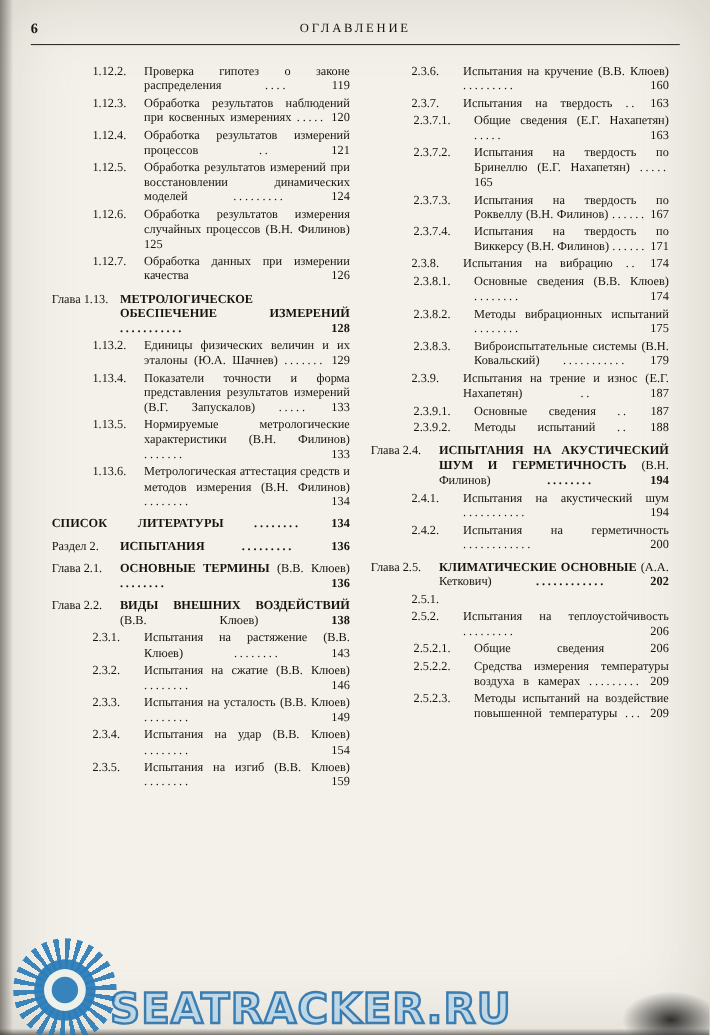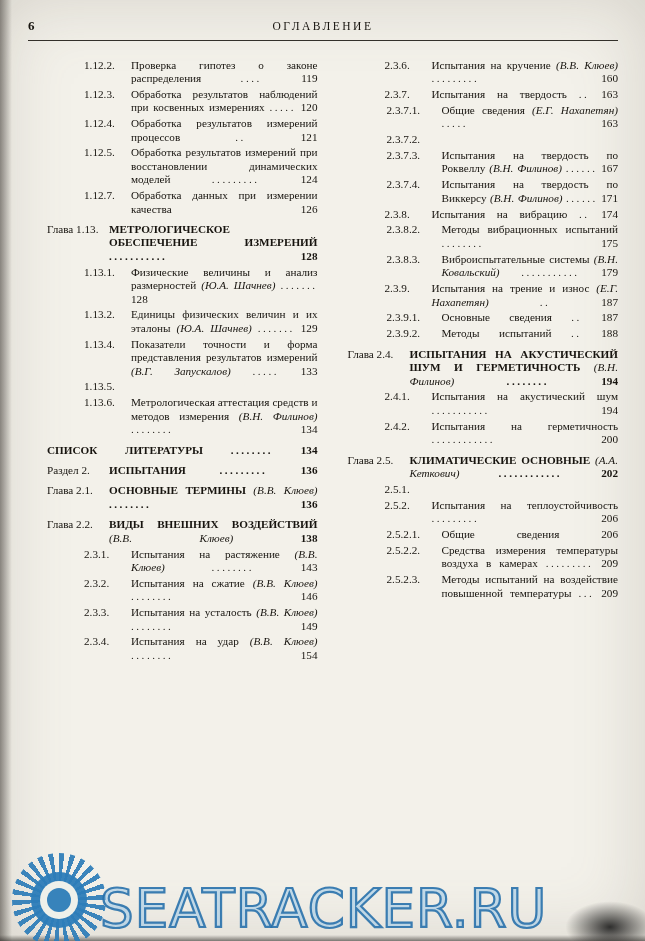--- a/index.html
+++ b/index.html
@@ -11,43 +11,43 @@
       background:linear-gradient(90deg,rgba(45,40,35,.5),rgba(45,40,35,0));}
   .edge-bottom{position:absolute;left:0;right:0;bottom:0;height:6px;
       background:linear-gradient(0deg,rgba(35,32,28,.55),rgba(35,32,28,0));}
   .corner-blob{position:absolute;right:-10px;bottom:-12px;width:90px;height:52px;border-radius:50%;
       background:radial-gradient(ellipse at center,rgba(15,15,15,.85) 0%,rgba(15,15,15,0) 70%);}
   .header{position:absolute;top:18px;left:28px;right:27px;height:16px;}
   .pagenum{position:absolute;left:0;top:0;font-size:13px;font-weight:bold;}
   .htitle{position:absolute;left:0;right:0;text-align:center;top:2px;
       font-size:11.5px;letter-spacing:2.5px;}
   .rule{position:absolute;top:40px;left:28px;right:27px;border-top:1.4px solid #33302a;}
-  .columns{position:absolute;top:56px;left:47px;width:571px;display:flex;gap:30px;}
+  .columns{position:absolute;top:56px;left:47px;width:571px;display:flex;gap:19px;}
   .col{width:271px;}
   .entry{display:flex;margin-top:2.5px;font-size:11.2px;line-height:13.4px;}
   .entry.level-0{margin-top:7px;}
   .label{flex:0 0 auto;white-space:pre;}
   .level-0 .label{width:62px;}
   .level-1 .label{margin-left:37px;width:47px;}
   .level-2 .label{margin-left:39px;width:55px;}
   .body{flex:1 1 auto;text-align:justify;text-align-last:justify;}
-  .author{font-style:italic;}
+  .author{}
   .dots{letter-spacing:2.5px;}
   .entry.bold .body{font-weight:bold;}
   .entry.bold .author{font-weight:normal;}
   .entry.label-bold .label{font-weight:normal;}
   .watermark{position:absolute;left:0;right:0;bottom:0;height:84px;pointer-events:none;}
   .sun{position:absolute;left:12px;bottom:-6px;width:94px;height:94px;}
   .sun>div{position:absolute;border-radius:50%;}
   .sun-rays{inset:0;background:repeating-conic-gradient(rgba(44,124,184,.92) 0deg 6.5deg,rgba(44,124,184,0) 6.5deg 13.85deg);}
   .sun-disc{inset:19px;background:rgba(44,124,184,.95);}
   .sun-ring{inset:28px;background:#eef0ea;}
   .sun-core{inset:35px;background:rgba(44,124,184,.95);}
   .wm-text{position:absolute;left:100px;bottom:2px;
-      font-family:"DejaVu Sans",sans-serif;font-weight:normal;font-size:53px;
+      font-family:"DejaVu Sans",sans-serif;font-weight:bold;font-size:38px;
       letter-spacing:1px;white-space:nowrap;
       color:rgba(165,203,231,.62);-webkit-text-stroke:2.2px rgba(36,110,170,.88);}
 </style>
 </head>
 <body>
 
 <div class="page">
   <div class="header">
     <span class="pagenum">6</span>
     <span class="htitle">ОГЛАВЛЕНИЕ</span>
@@ -86,43 +86,43 @@
         <div class="entry level-1">
     <span class="label">1.12.5.</span>
     <span class="body">
       <span class="title">Обработка результатов измерений при восстановлении динамических моделей</span>
       
       <span class="dots">.........</span>
       <span class="pg">124</span>
     </span>
   </div>
         <div class="entry level-1">
+    <span class="label">1.12.6.</span>
+    <span class="body">
+      <span class="title">Обработка результатов измерения случайных процессов</span>
+      <span class="author">(В.Н. Филинов)</span>
+      
+      <span class="pg">125</span>
+    </span>
+  </div>
+        <div class="entry level-1">
     <span class="label">1.12.7.</span>
     <span class="body">
       <span class="title">Обработка данных при измерении качества</span>
       
       
       <span class="pg">126</span>
     </span>
   </div>
         <div class="entry level-0 bold">
     <span class="label">Глава 1.13.</span>
     <span class="body">
       <span class="title">МЕТРОЛОГИЧЕСКОЕ ОБЕСПЕЧЕНИЕ ИЗМЕРЕНИЙ</span>
       
       <span class="dots">...........</span>
-      <span class="pg">128</span>
-    </span>
-  </div>
-        <div class="entry level-1">
-    <span class="label">1.13.1.</span>
-    <span class="body">
-      <span class="title">Физические величины и анализ размерностей</span>
-      <span class="author">(Ю.А. Шачнев)</span>
-      <span class="dots">.......</span>
       <span class="pg">128</span>
     </span>
   </div>
         <div class="entry level-1">
     <span class="label">1.13.2.</span>
     <span class="body">
       <span class="title">Единицы физических величин и их эталоны</span>
       <span class="author">(Ю.А. Шачнев)</span>
       <span class="dots">.......</span>
       <span class="pg">129</span>
@@ -132,20 +132,26 @@
     <span class="label">1.13.4.</span>
     <span class="body">
       <span class="title">Показатели точности и форма представления результатов измерений</span>
       <span class="author">(В.Г. Запускалов)</span>
       <span class="dots">.....</span>
       <span class="pg">133</span>
     </span>
   </div>
         <div class="entry level-1">
     <span class="label">1.13.5.</span>
+    <span class="body">
+      <span class="title">Нормируемые метрологические характеристики</span>
+      <span class="author">(В.Н. Филинов)</span>
+      <span class="dots">.......</span>
+      <span class="pg">133</span>
+    </span>
   </div>
         <div class="entry level-1">
     <span class="label">1.13.6.</span>
     <span class="body">
       <span class="title">Метрологическая аттестация средств и методов измерения</span>
       <span class="author">(В.Н. Филинов)</span>
       <span class="dots">........</span>
       <span class="pg">134</span>
     </span>
   </div>
@@ -212,20 +218,29 @@
       <span class="pg">149</span>
     </span>
   </div>
         <div class="entry level-1">
     <span class="label">2.3.4.</span>
     <span class="body">
       <span class="title">Испытания на удар</span>
       <span class="author">(В.В. Клюев)</span>
       <span class="dots">........</span>
       <span class="pg">154</span>
+    </span>
+  </div>
+        <div class="entry level-1">
+    <span class="label">2.3.5.</span>
+    <span class="body">
+      <span class="title">Испытания на изгиб</span>
+      <span class="author">(В.В. Клюев)</span>
+      <span class="dots">........</span>
+      <span class="pg">159</span>
     </span>
   </div>
       </div>
     <div class="col" id="col-right">
         <div class="entry level-1">
     <span class="label">2.3.6.</span>
     <span class="body">
       <span class="title">Испытания на кручение</span>
       <span class="author">(В.В. Клюев)</span>
       <span class="dots">.........</span>
@@ -245,20 +260,26 @@
     <span class="label">2.3.7.1.</span>
     <span class="body">
       <span class="title">Общие сведения</span>
       <span class="author">(Е.Г. Нахапетян)</span>
       <span class="dots">.....</span>
       <span class="pg">163</span>
     </span>
   </div>
         <div class="entry level-2">
     <span class="label">2.3.7.2.</span>
+    <span class="body">
+      <span class="title">Испытания на твердость по Бринеллю</span>
+      <span class="author">(Е.Г. Нахапетян)</span>
+      <span class="dots">.....</span>
+      <span class="pg">165</span>
+    </span>
   </div>
         <div class="entry level-2">
     <span class="label">2.3.7.3.</span>
     <span class="body">
       <span class="title">Испытания на твердость по Роквеллу</span>
       <span class="author">(В.Н. Филинов)</span>
       <span class="dots">......</span>
       <span class="pg">167</span>
     </span>
   </div>
@@ -270,20 +291,29 @@
       <span class="dots">......</span>
       <span class="pg">171</span>
     </span>
   </div>
         <div class="entry level-1">
     <span class="label">2.3.8.</span>
     <span class="body">
       <span class="title">Испытания на вибрацию</span>
       
       <span class="dots">..</span>
+      <span class="pg">174</span>
+    </span>
+  </div>
+        <div class="entry level-2">
+    <span class="label">2.3.8.1.</span>
+    <span class="body">
+      <span class="title">Основные сведения</span>
+      <span class="author">(В.В. Клюев)</span>
+      <span class="dots">........</span>
       <span class="pg">174</span>
     </span>
   </div>
         <div class="entry level-2">
     <span class="label">2.3.8.2.</span>
     <span class="body">
       <span class="title">Методы вибрационных испытаний</span>
       
       <span class="dots">........</span>
       <span class="pg">175</span>

